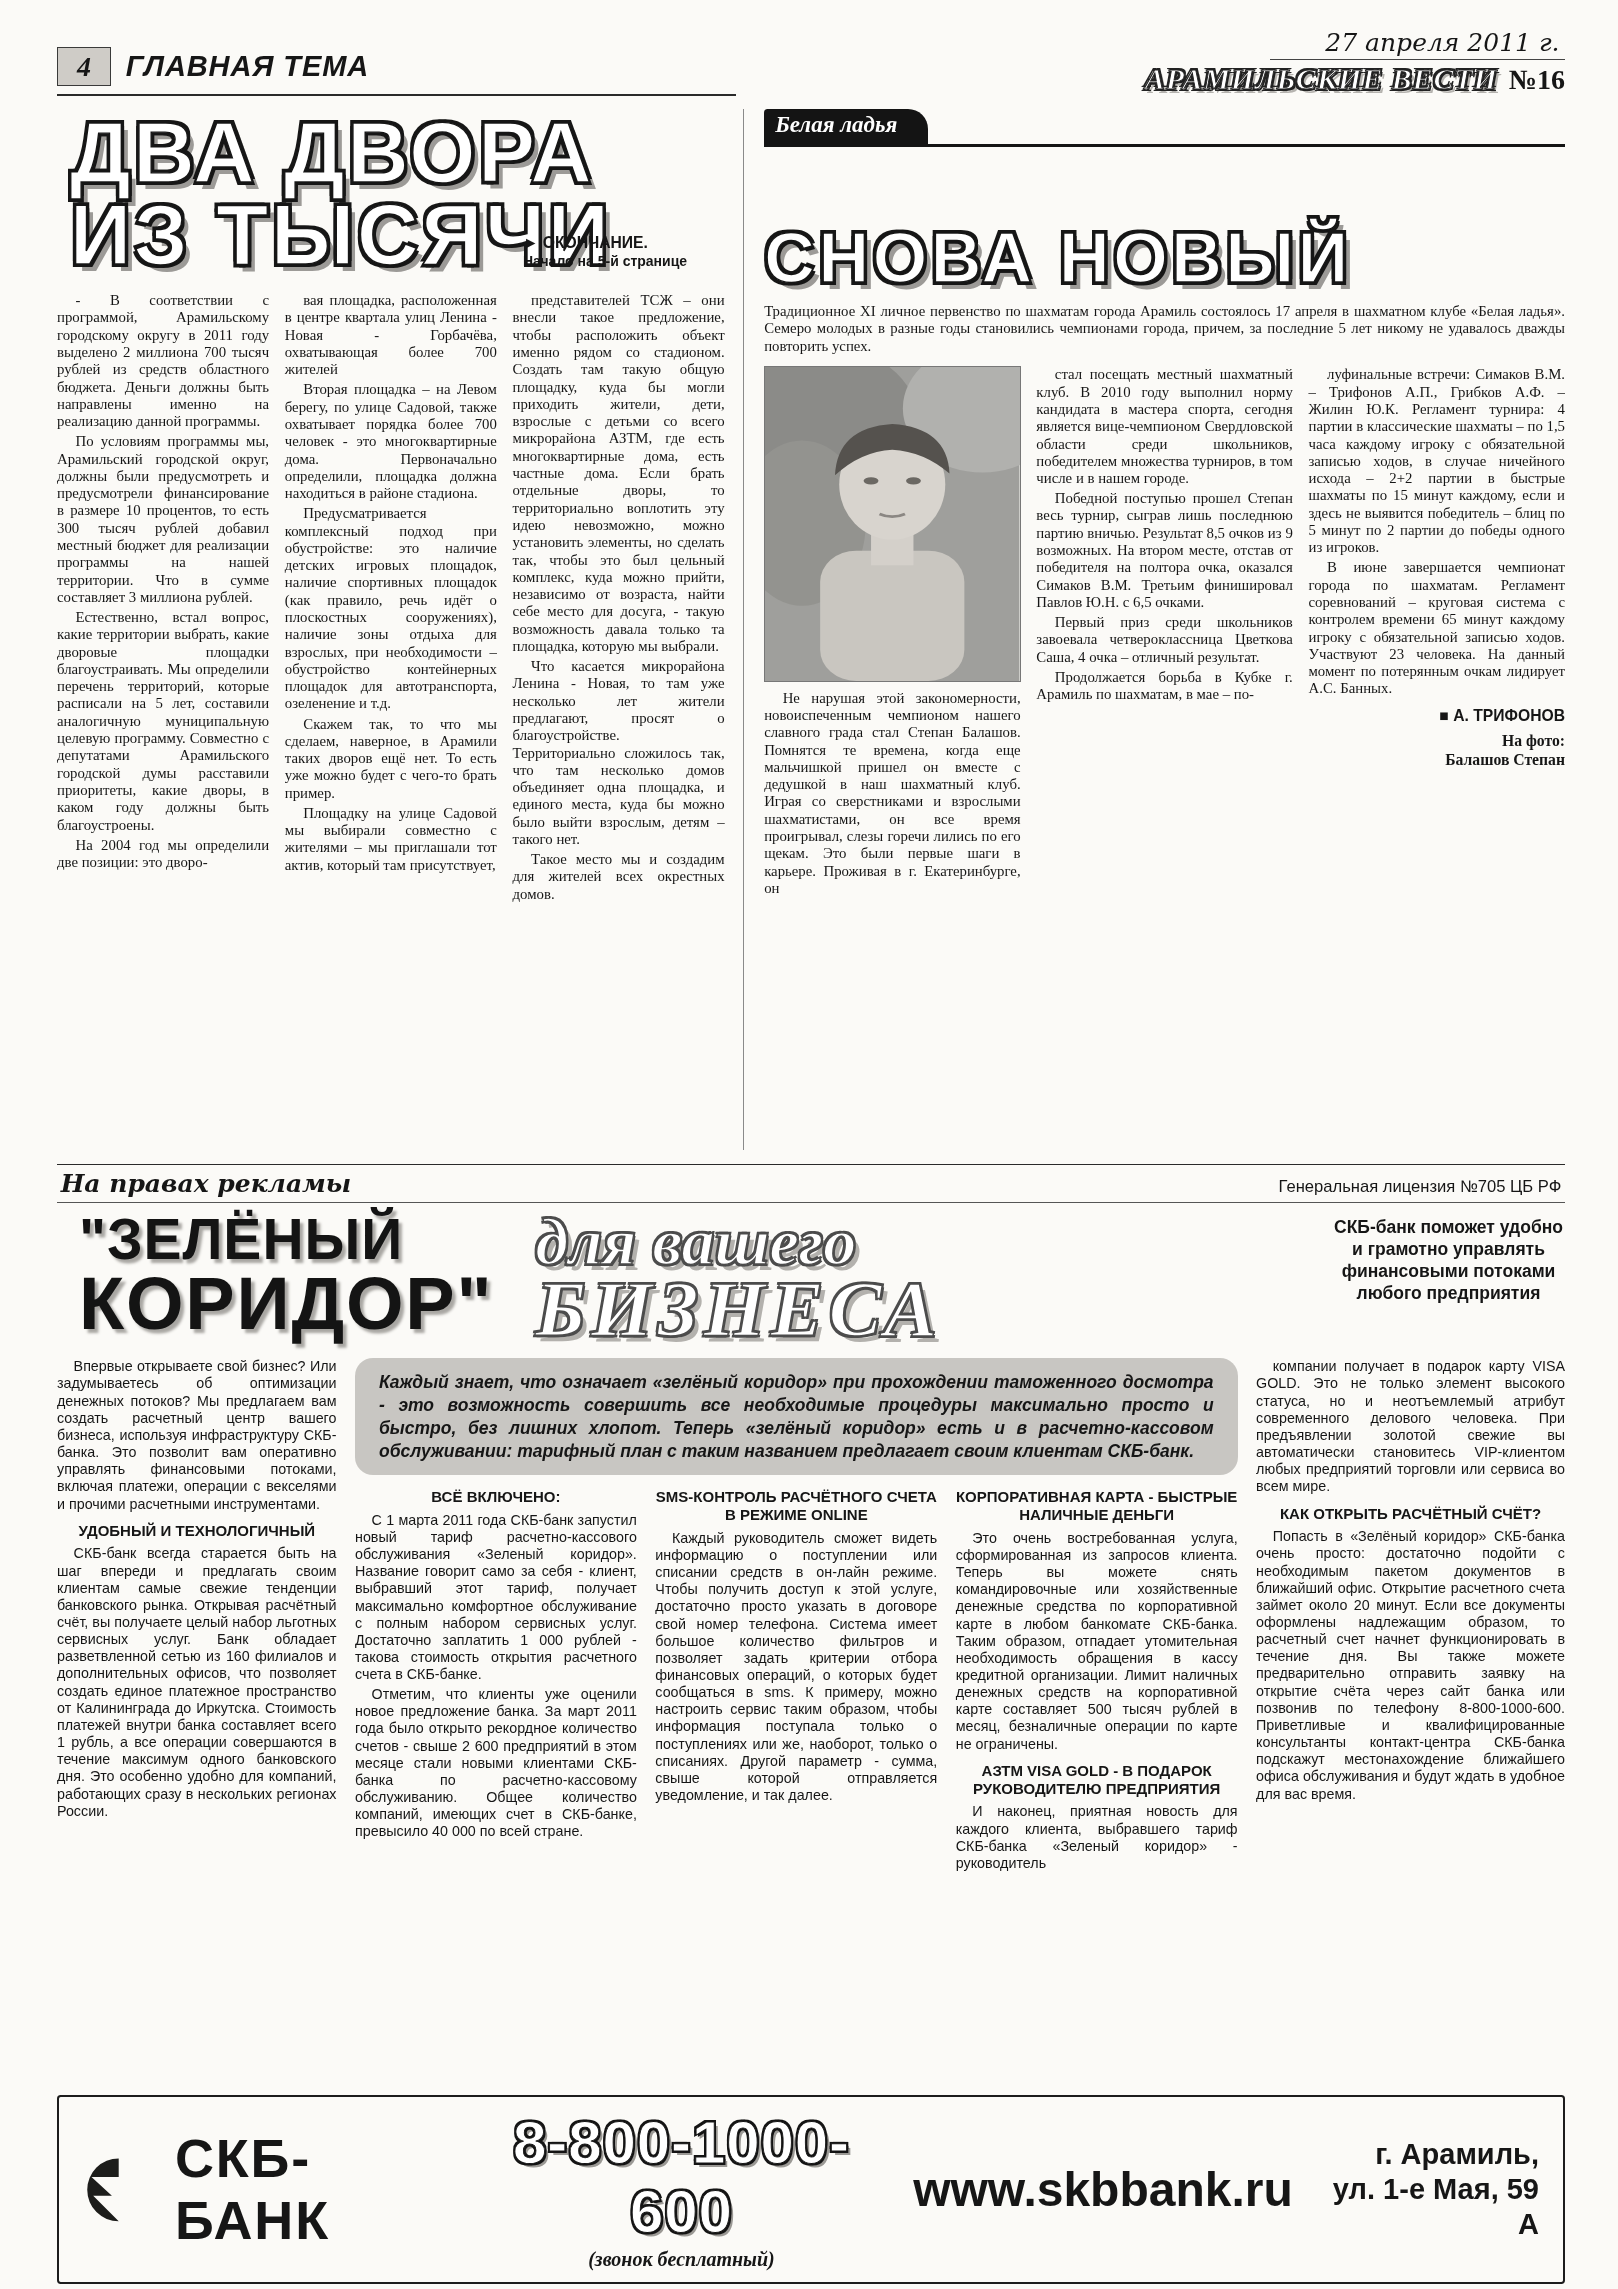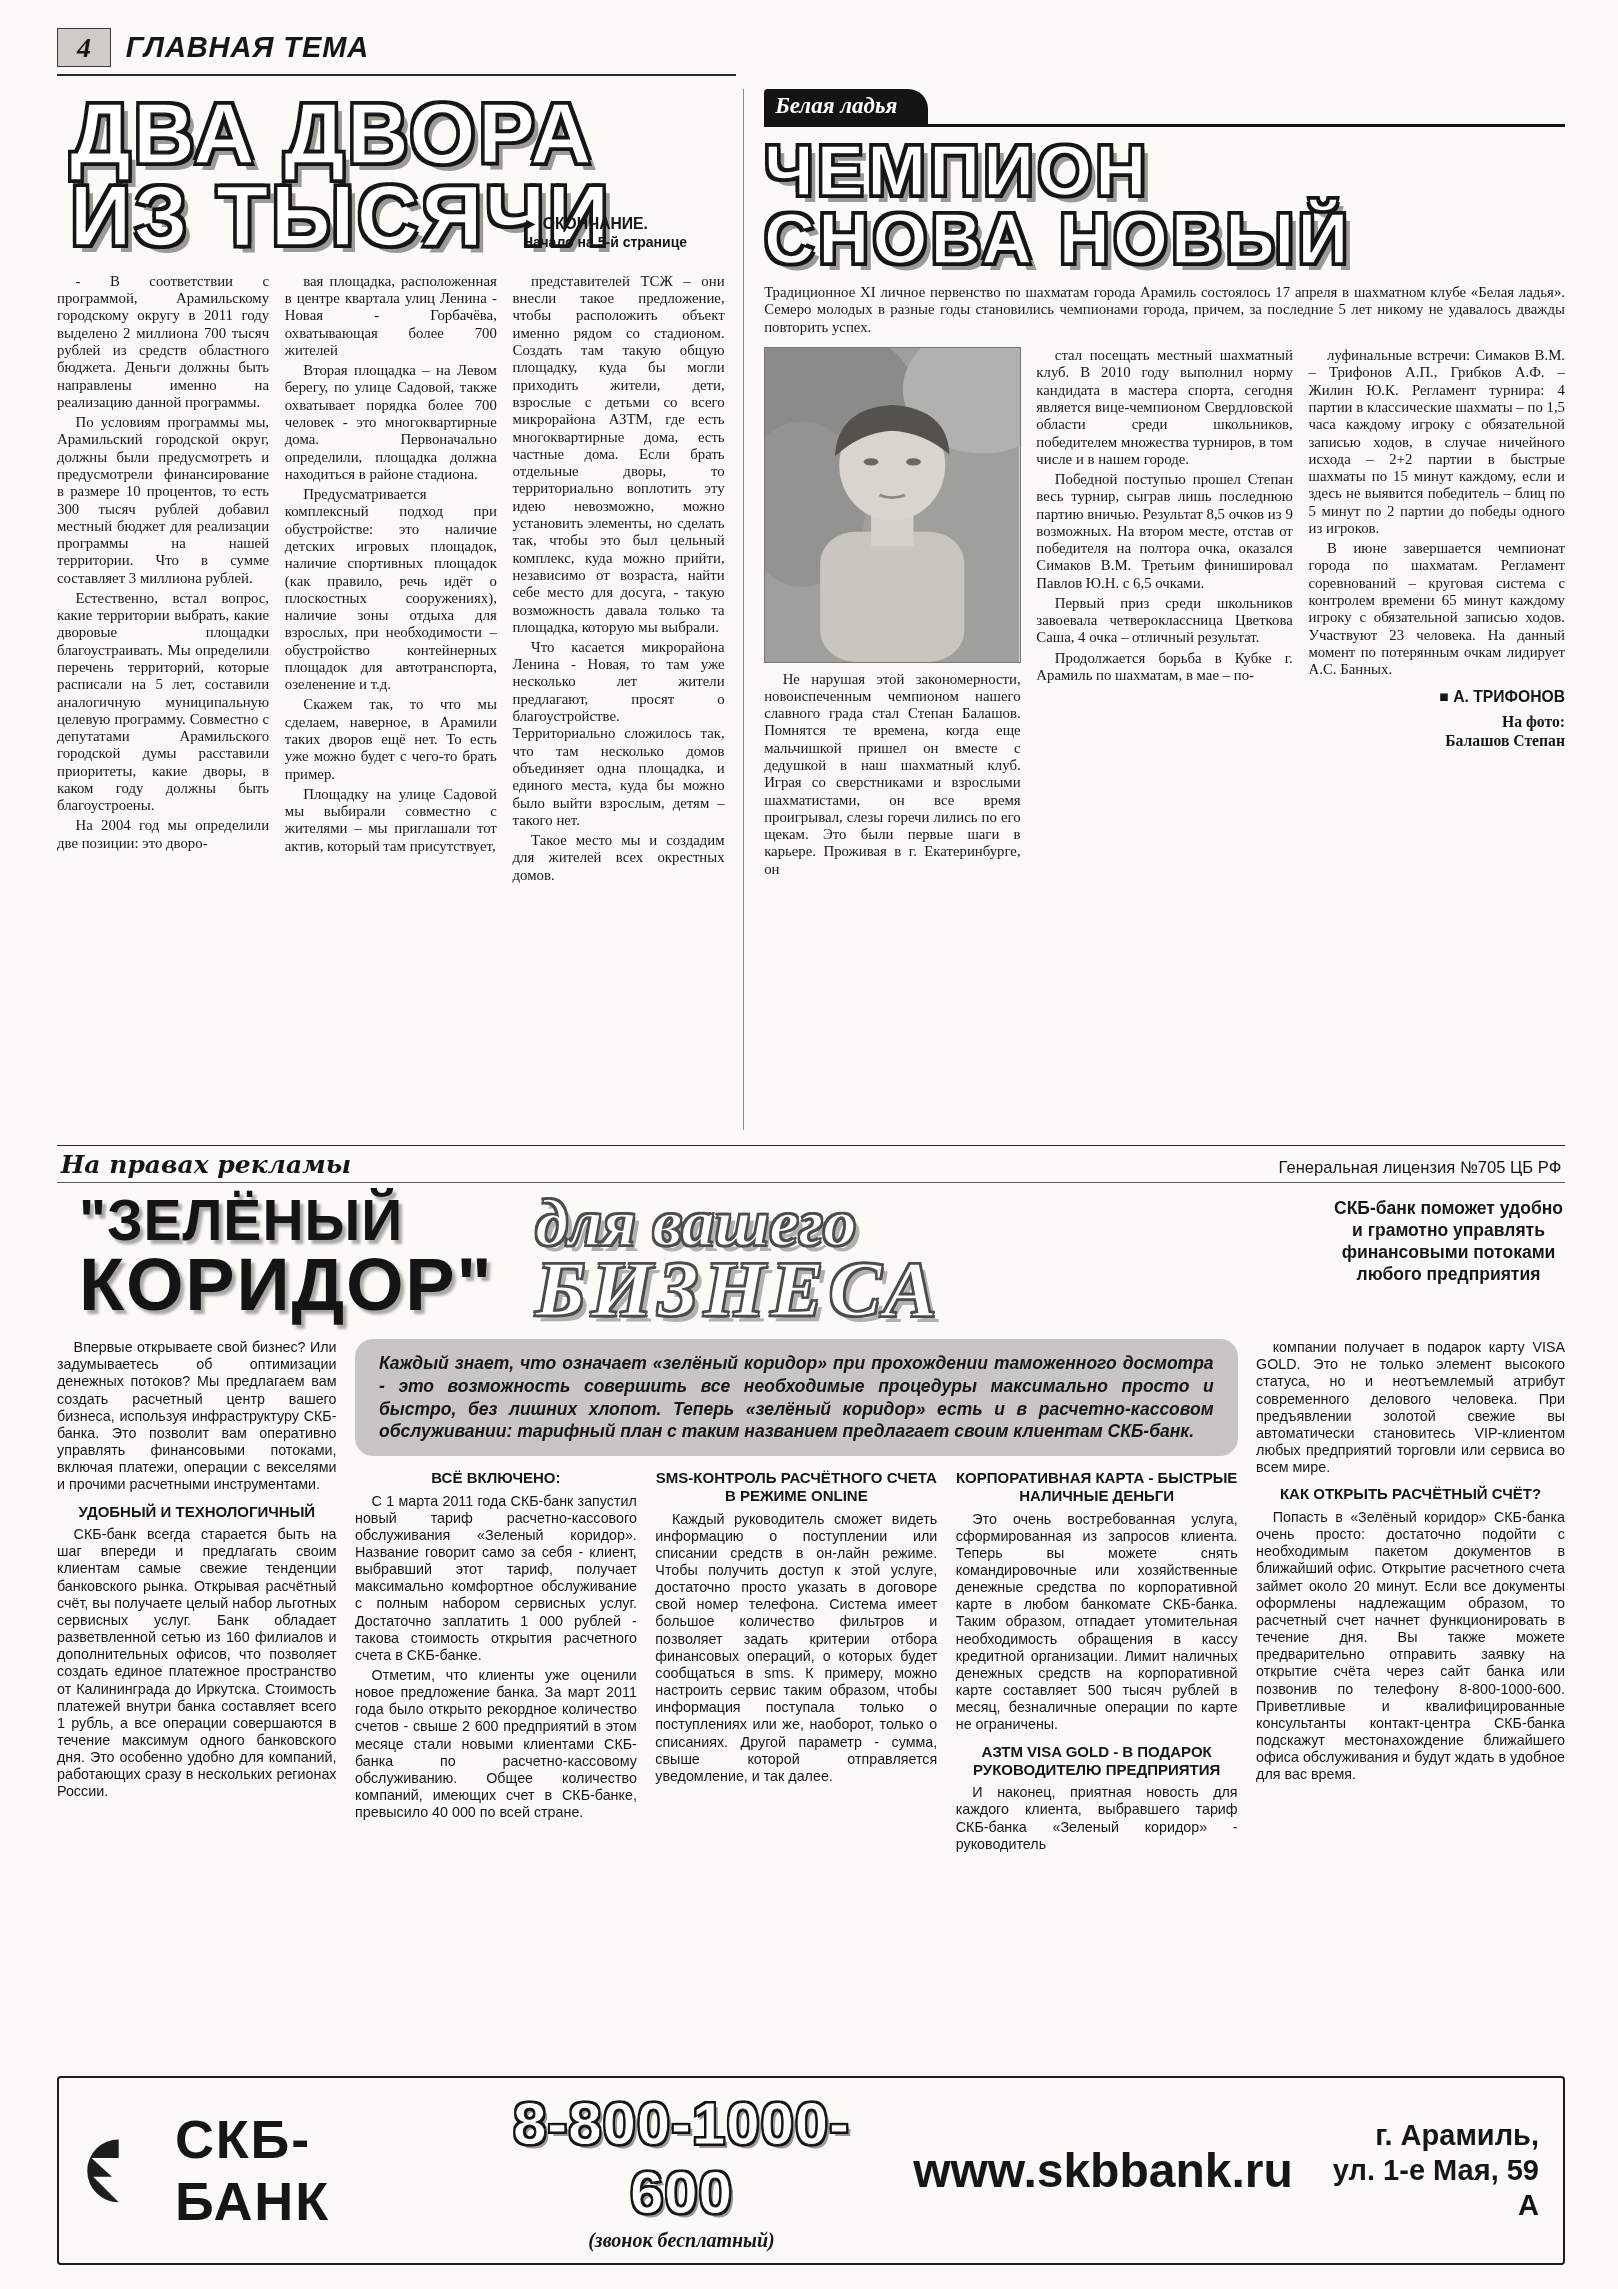--- a/index.html
+++ b/index.html
@@ -106,20 +106,27 @@
 
 <div class="page">
 
   <header class="top">
     <div class="top-left">
       <div class="pagenum-box">
         <span>4</span>
       </div>
       <div class="section-label">ГЛАВНАЯ ТЕМА</div>
     </div>
+    <div class="top-right">
+      <div><span class="date">27 апреля 2011 г.</span></div>
+      <div class="masthead-line">
+        <span class="masthead">АРАМИЛЬСКИЕ ВЕСТИ</span>
+        <span class="issue">№16</span>
+      </div>
+    </div>
   </header>
 
   <div class="main">
 
     <section class="art1">
       <div class="art1-head">
         <h1 class="outline-big">
           <span>ДВА ДВОРА</span><br>
           <span>ИЗ ТЫСЯЧИ</span>
         </h1>
@@ -148,21 +155,21 @@
             <p>Такое место мы и создадим для жителей всех окрестных домов.</p>
           </div>
       </div>
     </section>
 
     <section class="art2">
       <div class="rubric-row">
         <span class="rubric">Белая ладья</span>
       </div>
       <h1 class="outline-big">
-        <span>ЧЕМПИОН</span><br>
+        <br>
         <span>СНОВА НОВЫЙ</span>
       </h1>
       <p class="lead">Традиционное XI личное первенство по шахматам города Арамиль состоялось 17 апреля в шахматном клубе «Белая ладья». Семеро молодых в разные годы становились чемпионами города, причем, за последние 5 лет никому не удавалось дважды повторить успех.</p>
       <div class="cols3">
         <div class="col">
           <div class="photo">
             <svg viewBox="0 0 240 342" preserveAspectRatio="none">
               <rect width="240" height="342" fill="#9f9f9c"></rect>
               <ellipse cx="50" cy="60" rx="95" ry="85" fill="#8b8b88"></ellipse>
               <ellipse cx="205" cy="45" rx="75" ry="70" fill="#b1b1ae"></ellipse>

